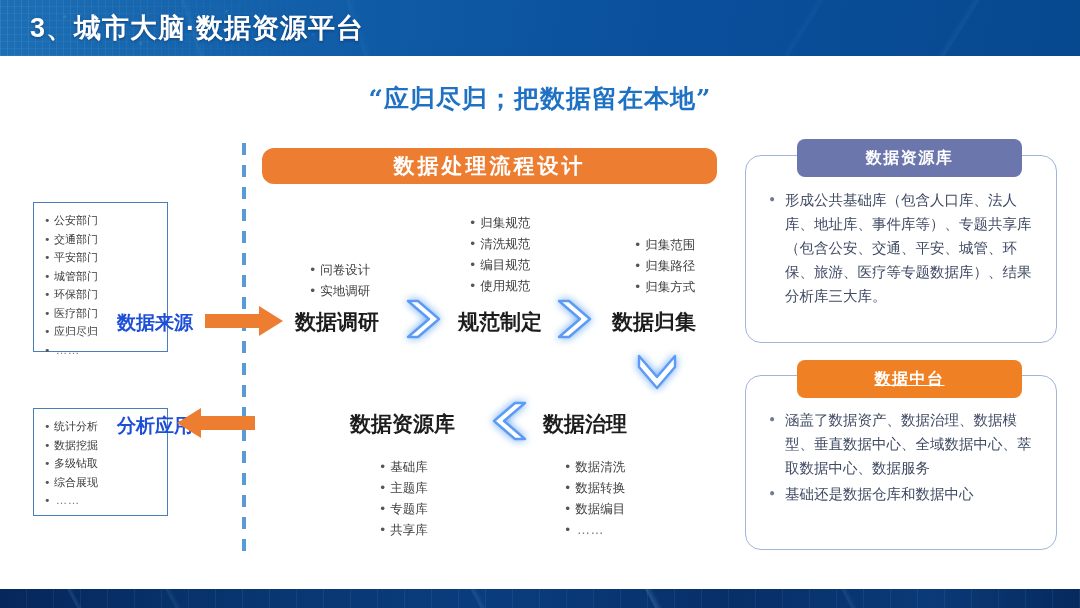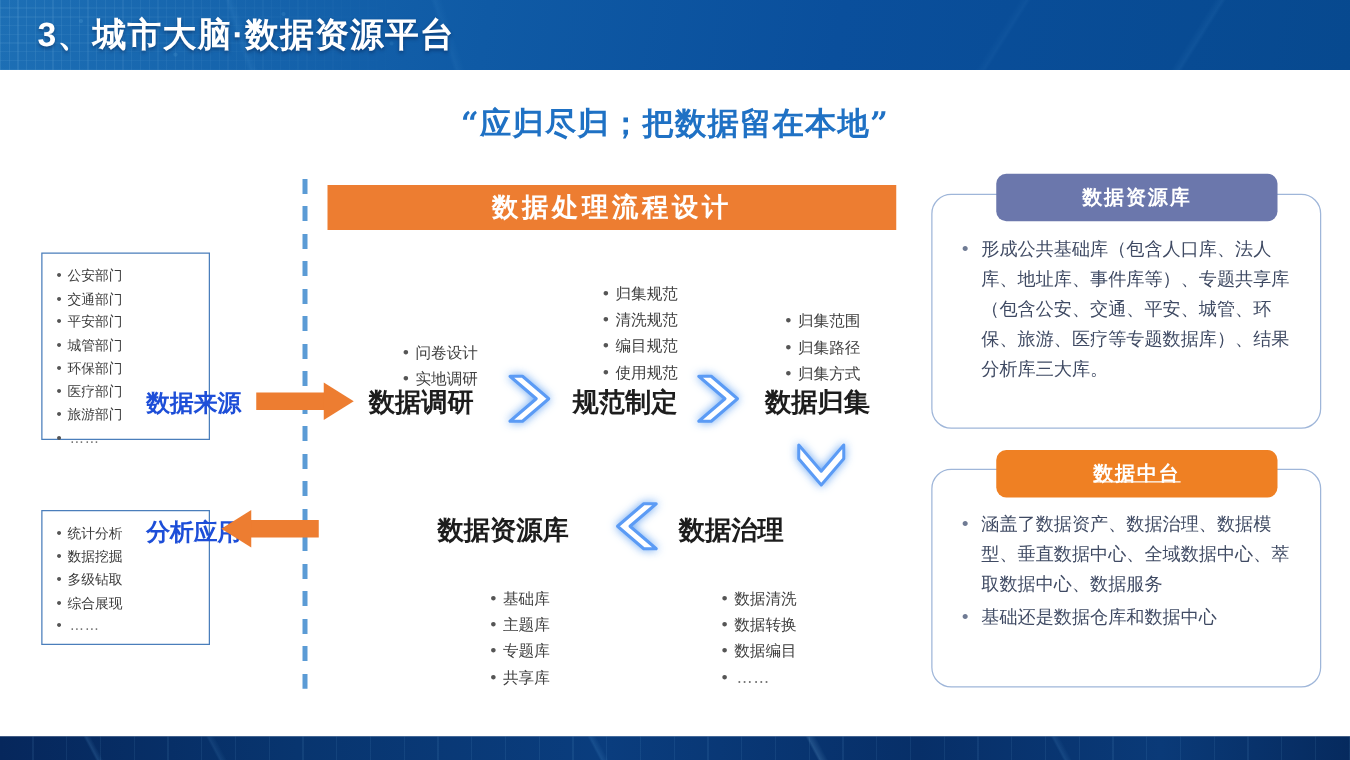--- a/index.html
+++ b/index.html
@@ -83,41 +83,42 @@
   #arrow-left{left:177px;top:408px;width:78px;}
   #arrow-left .shaft{left:22px;width:56px;}
   #arrow-left .head{left:0;border-right:24px solid #ed7d31;}
 
   
   .banner{
     position:absolute;left:262px;top:148px;width:455px;height:36px;background:#ed7d31;
     color:#fff;font-size:21px;font-weight:bold;letter-spacing:3px;
     display:flex;align-items:center;justify-content:center;
     font-family:"DejaVu Serif","Liberation Serif",serif;
+    border-radius:12px;
   }
 
   
   .stage-title{
     position:absolute;font-size:21px;font-weight:bold;color:#1d1d1d;white-space:nowrap;
     font-family:"DejaVu Sans","Liberation Sans",sans-serif;
   }
-  .bullets{position:absolute;list-style:none;margin:16px;padding:0;}
+  .bullets{position:absolute;list-style:none;margin:4px;padding:0;}
   .bullets li{
     font-size:12.5px;color:#404040;line-height:21px;white-space:nowrap;
     font-family:"DejaVu Sans","Liberation Sans",sans-serif;
   }
   .bullets li::before{content:"• ";color:#555;}
   .bullets li.dots{color:#777;letter-spacing:1px;}
 
   #title-s1{left:295px;top:308px;}
   #list-s1{left:305px;top:255px;}
   #title-s2{left:458px;top:308px;}
   #list-s2{left:465px;top:208px;}
   #title-s3{left:612px;top:308px;}
-  #list-s3{left:611px;top:230px;text-align:right;}
+  #list-s3{left:630px;top:230px;text-align:right;}
   #title-s4{left:350px;top:410px;}
   #list-s4{left:375px;top:452px;}
   #title-s5{left:543px;top:410px;}
   #list-s5{left:560px;top:452px;}
 
   
   .chev{position:absolute;filter:drop-shadow(0 0 4px rgba(80,150,240,.85));}
   #chev1{left:404px;top:298px;}
   #chev2{left:555px;top:298px;}
   #chev3{left:635px;top:352px;}
@@ -178,21 +179,21 @@
   <div class="divider"></div>
 
   <div class="src-box" id="box-source">
     <ul class="src-list">
       <li>公安部门</li>
       <li>交通部门</li>
       <li>平安部门</li>
       <li>城管部门</li>
       <li>环保部门</li>
       <li>医疗部门</li>
-      <li>旅游部门</li>
+      <li>应归尽归</li>
       <li class="dots">……</li>
     </ul>
   </div>
   <div class="side-label" id="label-source">数据来源</div>
 
   <div class="src-box" id="box-apply">
     <ul class="src-list">
       <li>统计分析</li>
       <li>数据挖掘</li>
       <li>多级钻取</li>

